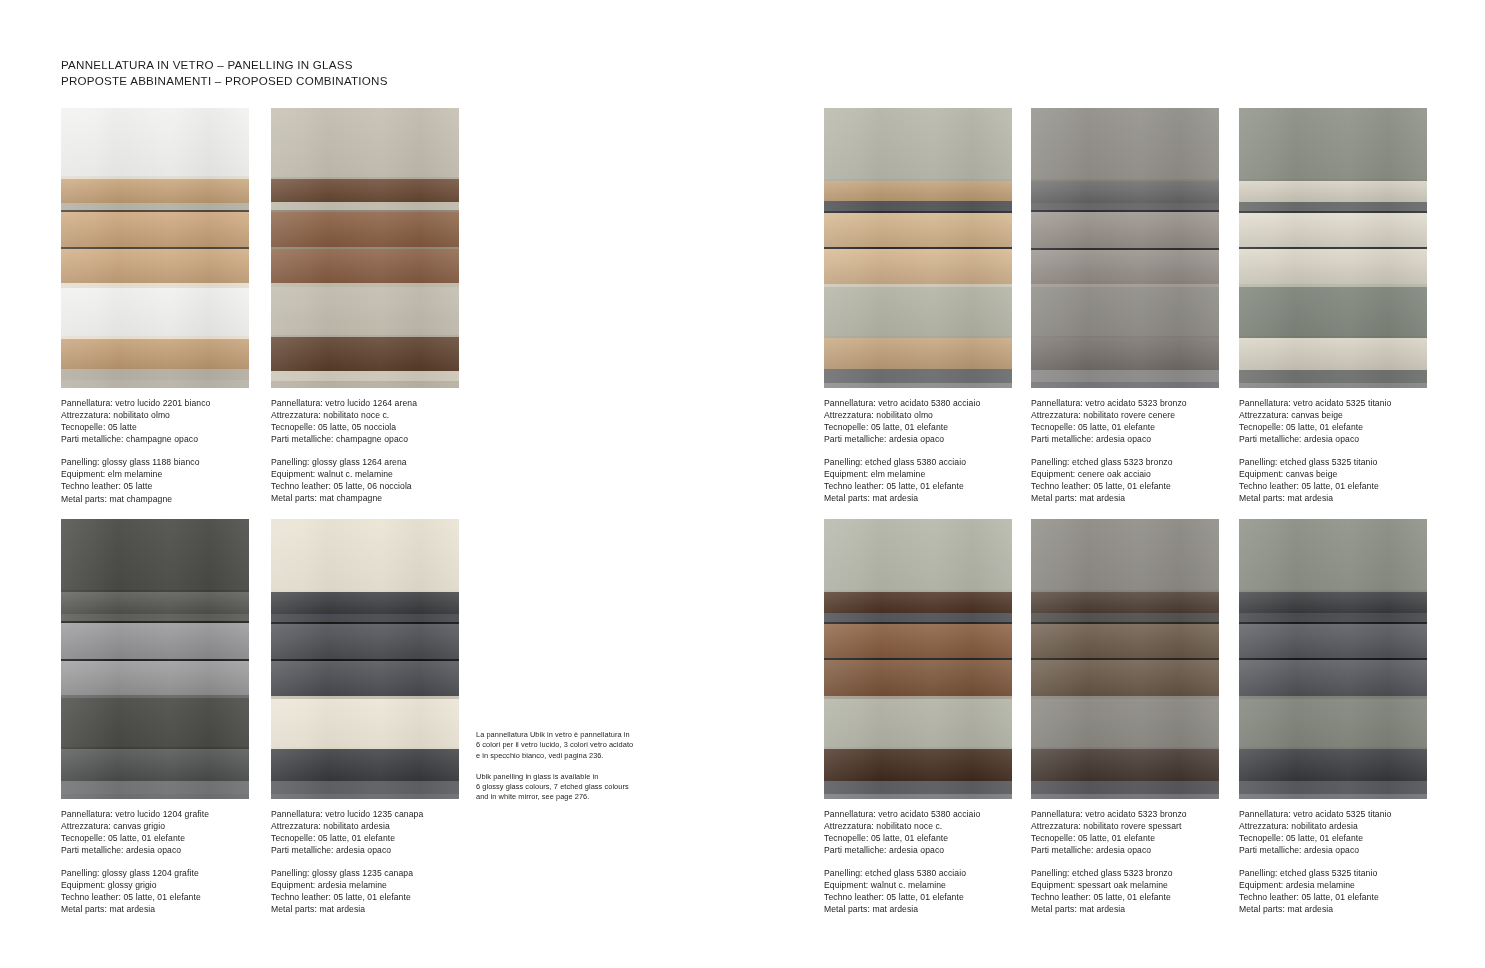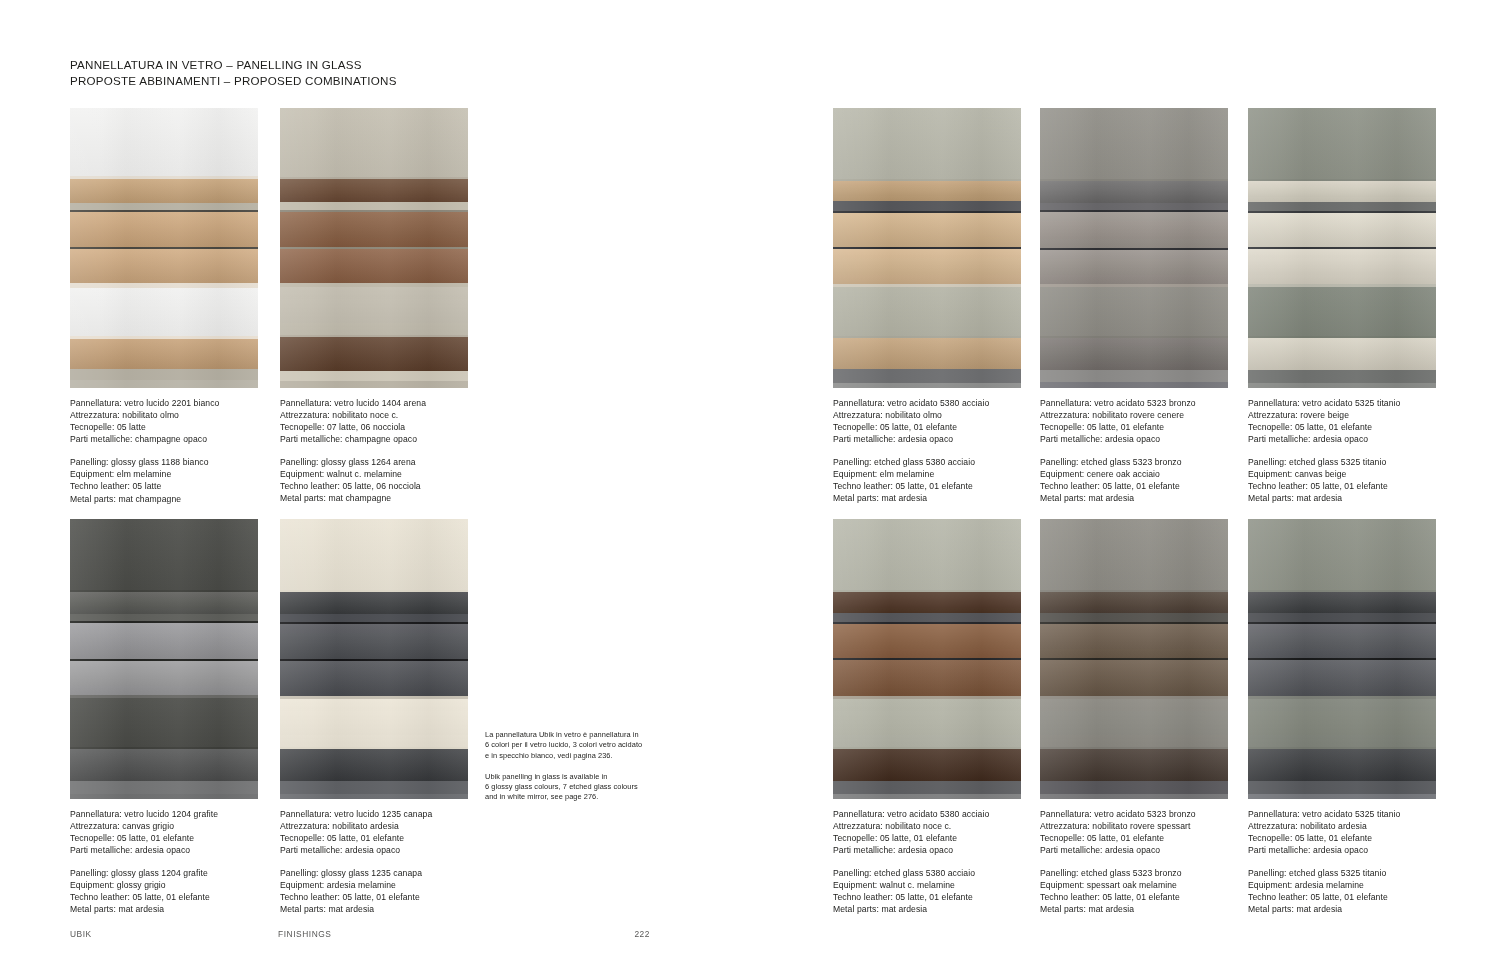--- a/index.html
+++ b/index.html
@@ -20,21 +20,20 @@
   
   .spread {
     position: absolute;
     inset: 0;
     display: flex;
   }
   .page {
     position: relative;
     height: 968px;
     box-sizing: border-box;
-    margin-left: 9px;
   }
   .page-left  { width: 742px; }
   .page-right { width: 743px; }
 
   
   .header {
     position: absolute;
     left: 61px;
     top: 57px;
     line-height: 15.5px;
@@ -175,23 +174,23 @@
           <div class="band" style="height: 4.04px; background: rgb(191, 185, 170);"></div>
           <div class="band" style="height: 48.52px; background: linear-gradient(rgba(255, 255, 255, 0.05), rgba(0, 0, 0, 0.043)), rgb(195, 190, 176);"></div>
           <div class="band" style="height: 2.02px; background: rgb(178, 171, 157);"></div>
           <div class="band" style="height: 33.36px; background: linear-gradient(rgba(255, 255, 255, 0.11), rgba(0, 0, 0, 0.1)), rgb(94, 63, 43);"></div>
           <div class="band" style="height: 10.11px; background: rgb(205, 199, 184);"></div>
           <div class="band" style="height: 7.08px; background: rgb(184, 178, 164);"></div>
           <div class="sheen"></div>
         </div>
         <div class="caption">
           <div class="grp">
-            <span class="ln">Pannellatura: vetro lucido 1404 arena</span>
+            <span class="ln">Pannellatura: vetro lucido 1264 arena</span>
             <span class="ln">Attrezzatura: nobilitato noce c.</span>
-            <span class="ln">Tecnopelle: 07 latte, 06 nocciola</span>
+            <span class="ln">Tecnopelle: 05 latte, 05 nocciola</span>
             <span class="ln">Parti metalliche: champagne opaco</span>
           </div>
           <div class="grp">
             <span class="ln">Panelling: glossy glass 1264 arena</span>
             <span class="ln">Equipment: walnut c. melamine</span>
             <span class="ln">Techno leather: 05 latte, 06 nocciola</span>
             <span class="ln">Metal parts: mat champagne</span>
           </div>
         </div>
       </div>
@@ -269,25 +268,20 @@
         <span class="ln">6 colori per il vetro lucido, 3 colori vetro acidato</span>
         <span class="ln">e in specchio bianco, vedi pagina 236.</span>
       </div>
       <div class="grp">
         <span class="ln">Ubik panelling in glass is available in</span>
         <span class="ln">6 glossy glass colours, 7 etched glass colours</span>
         <span class="ln">and in white mirror, see page 276.</span>
       </div>
     </div>
 
-    <div class="footer footer-left">
-      <span class="f-left-a">UBIK</span>
-      <span class="f-left-b">FINISHINGS</span>
-      <span class="f-left-c">222</span>
-    </div>
   </div>
 
   <div class="page page-right">
 
     <div class="cell" style="left:82px; top:108px; width:188px;">
         <div class="swatch">
           <div class="band" style="height: 71.01px; background: linear-gradient(rgba(255, 255, 255, 0.05), rgba(0, 0, 0, 0.043)), rgb(184, 184, 171);"></div>
           <div class="band" style="height: 2.03px; background: rgb(170, 169, 156);"></div>
           <div class="band" style="height: 20.29px; background: linear-gradient(rgba(255, 255, 255, 0.11), rgba(0, 0, 0, 0.1)), rgb(195, 161, 119);"></div>
           <div class="band" style="height: 10.14px; background: rgb(85, 86, 90);"></div>
@@ -365,21 +359,21 @@
           <div class="band" style="height: 48.7px; background: linear-gradient(rgba(255, 255, 255, 0.05), rgba(0, 0, 0, 0.043)), rgb(128, 134, 123);"></div>
           <div class="band" style="height: 2.03px; background: rgb(117, 123, 112);"></div>
           <div class="band" style="height: 31.45px; background: linear-gradient(rgba(255, 255, 255, 0.11), rgba(0, 0, 0, 0.1)), rgb(215, 210, 195);"></div>
           <div class="band" style="height: 13.19px; background: rgb(111, 113, 111);"></div>
           <div class="band" style="height: 5.07px; background: rgb(134, 136, 133);"></div>
           <div class="sheen"></div>
         </div>
         <div class="caption">
           <div class="grp">
             <span class="ln">Pannellatura: vetro acidato 5325 titanio</span>
-            <span class="ln">Attrezzatura: rovere beige</span>
+            <span class="ln">Attrezzatura: canvas beige</span>
             <span class="ln">Tecnopelle: 05 latte, 01 elefante</span>
             <span class="ln">Parti metalliche: ardesia opaco</span>
           </div>
           <div class="grp">
             <span class="ln">Panelling: etched glass 5325 titanio</span>
             <span class="ln">Equipment: canvas beige</span>
             <span class="ln">Techno leather: 05 latte, 01 elefante</span>
             <span class="ln">Metal parts: mat ardesia</span>
           </div>
         </div>

